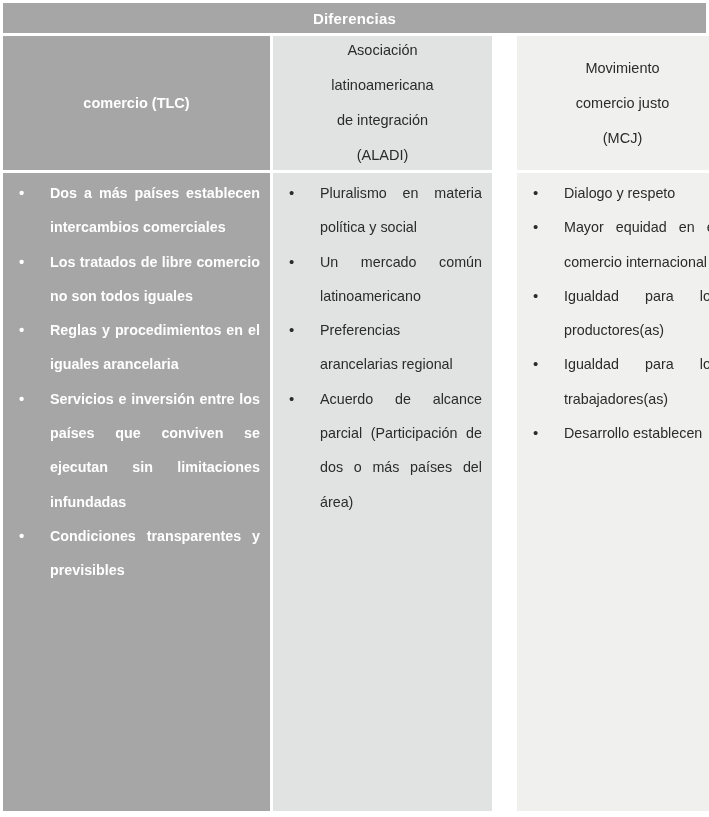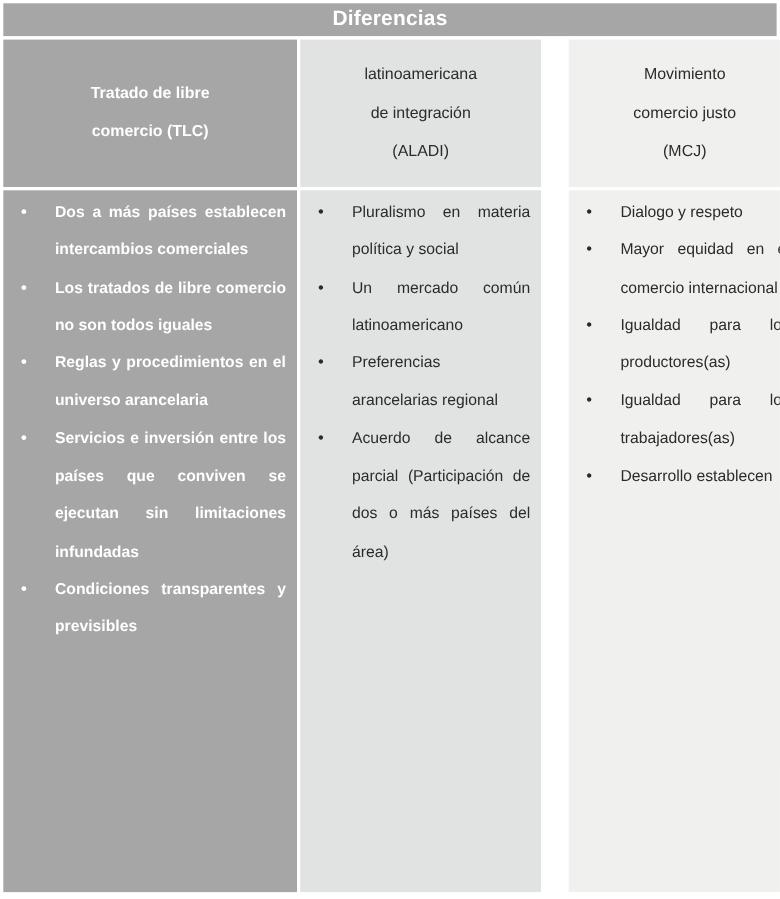--- a/index.html
+++ b/index.html
@@ -22,21 +22,21 @@
   }
   .title-row {
     height: 30px;
     background: #a6a6a6;
     display: flex;
     align-items: center;
     justify-content: center;
   }
   .title-text {
     color: #ffffff;
-    font-size: 19px;
+    font-size: 15px;
     font-weight: bold;
     letter-spacing: 0.2px;
   }
   .gap-v { height: 3px; background: #ffffff; }
 
   .cols {
     display: flex;
     align-items: stretch;
   }
   .col-gutter { width: 3px; background: #ffffff; flex: 0 0 3px; }
@@ -105,29 +105,29 @@
   <div class="title-row">
     <span class="title-text">Diferencias</span>
   </div>
 
   <div class="gap-v"></div>
 
   <div class="cols head-row">
 
     <div class="col col-1 head-1">
       <div class="head-inner">
-        <span class="head-line">Tratado de libre</span>
         <span class="head-line">comercio (TLC)</span>
       </div>
     </div>
 
     <div class="col-gutter"></div>
 
     <div class="col col-2 head-2">
       <div class="head-inner">
+        <span class="head-line">Asociación</span>
         <span class="head-line">latinoamericana</span>
         <span class="head-line">de integración</span>
         <span class="head-line">(ALADI)</span>
       </div>
     </div>
 
     <div class="col-gutter"></div>
 
     <div class="col col-3 head-3">
       <div class="head-inner">
@@ -140,21 +140,21 @@
   </div>
 
   <div class="gap-v"></div>
 
   <div class="cols body-row">
 
     <div class="col col-1 body-1">
       <ul class="bullets">
         <li>Dos a más países establecen intercambios comerciales</li>
         <li>Los tratados de libre comercio no son todos iguales</li>
-        <li>Reglas y procedimientos en el universo arancelaria</li>
+        <li>Reglas y procedimientos en el iguales arancelaria</li>
         <li>Servicios e inversión entre los países que conviven se ejecutan sin limitaciones infundadas</li>
         <li>Condiciones transparentes y previsibles</li>
       </ul>
     </div>
 
     <div class="col-gutter"></div>
 
     <div class="col col-2 body-2">
       <ul class="bullets">
         <li>Pluralismo en materia política y social</li>

